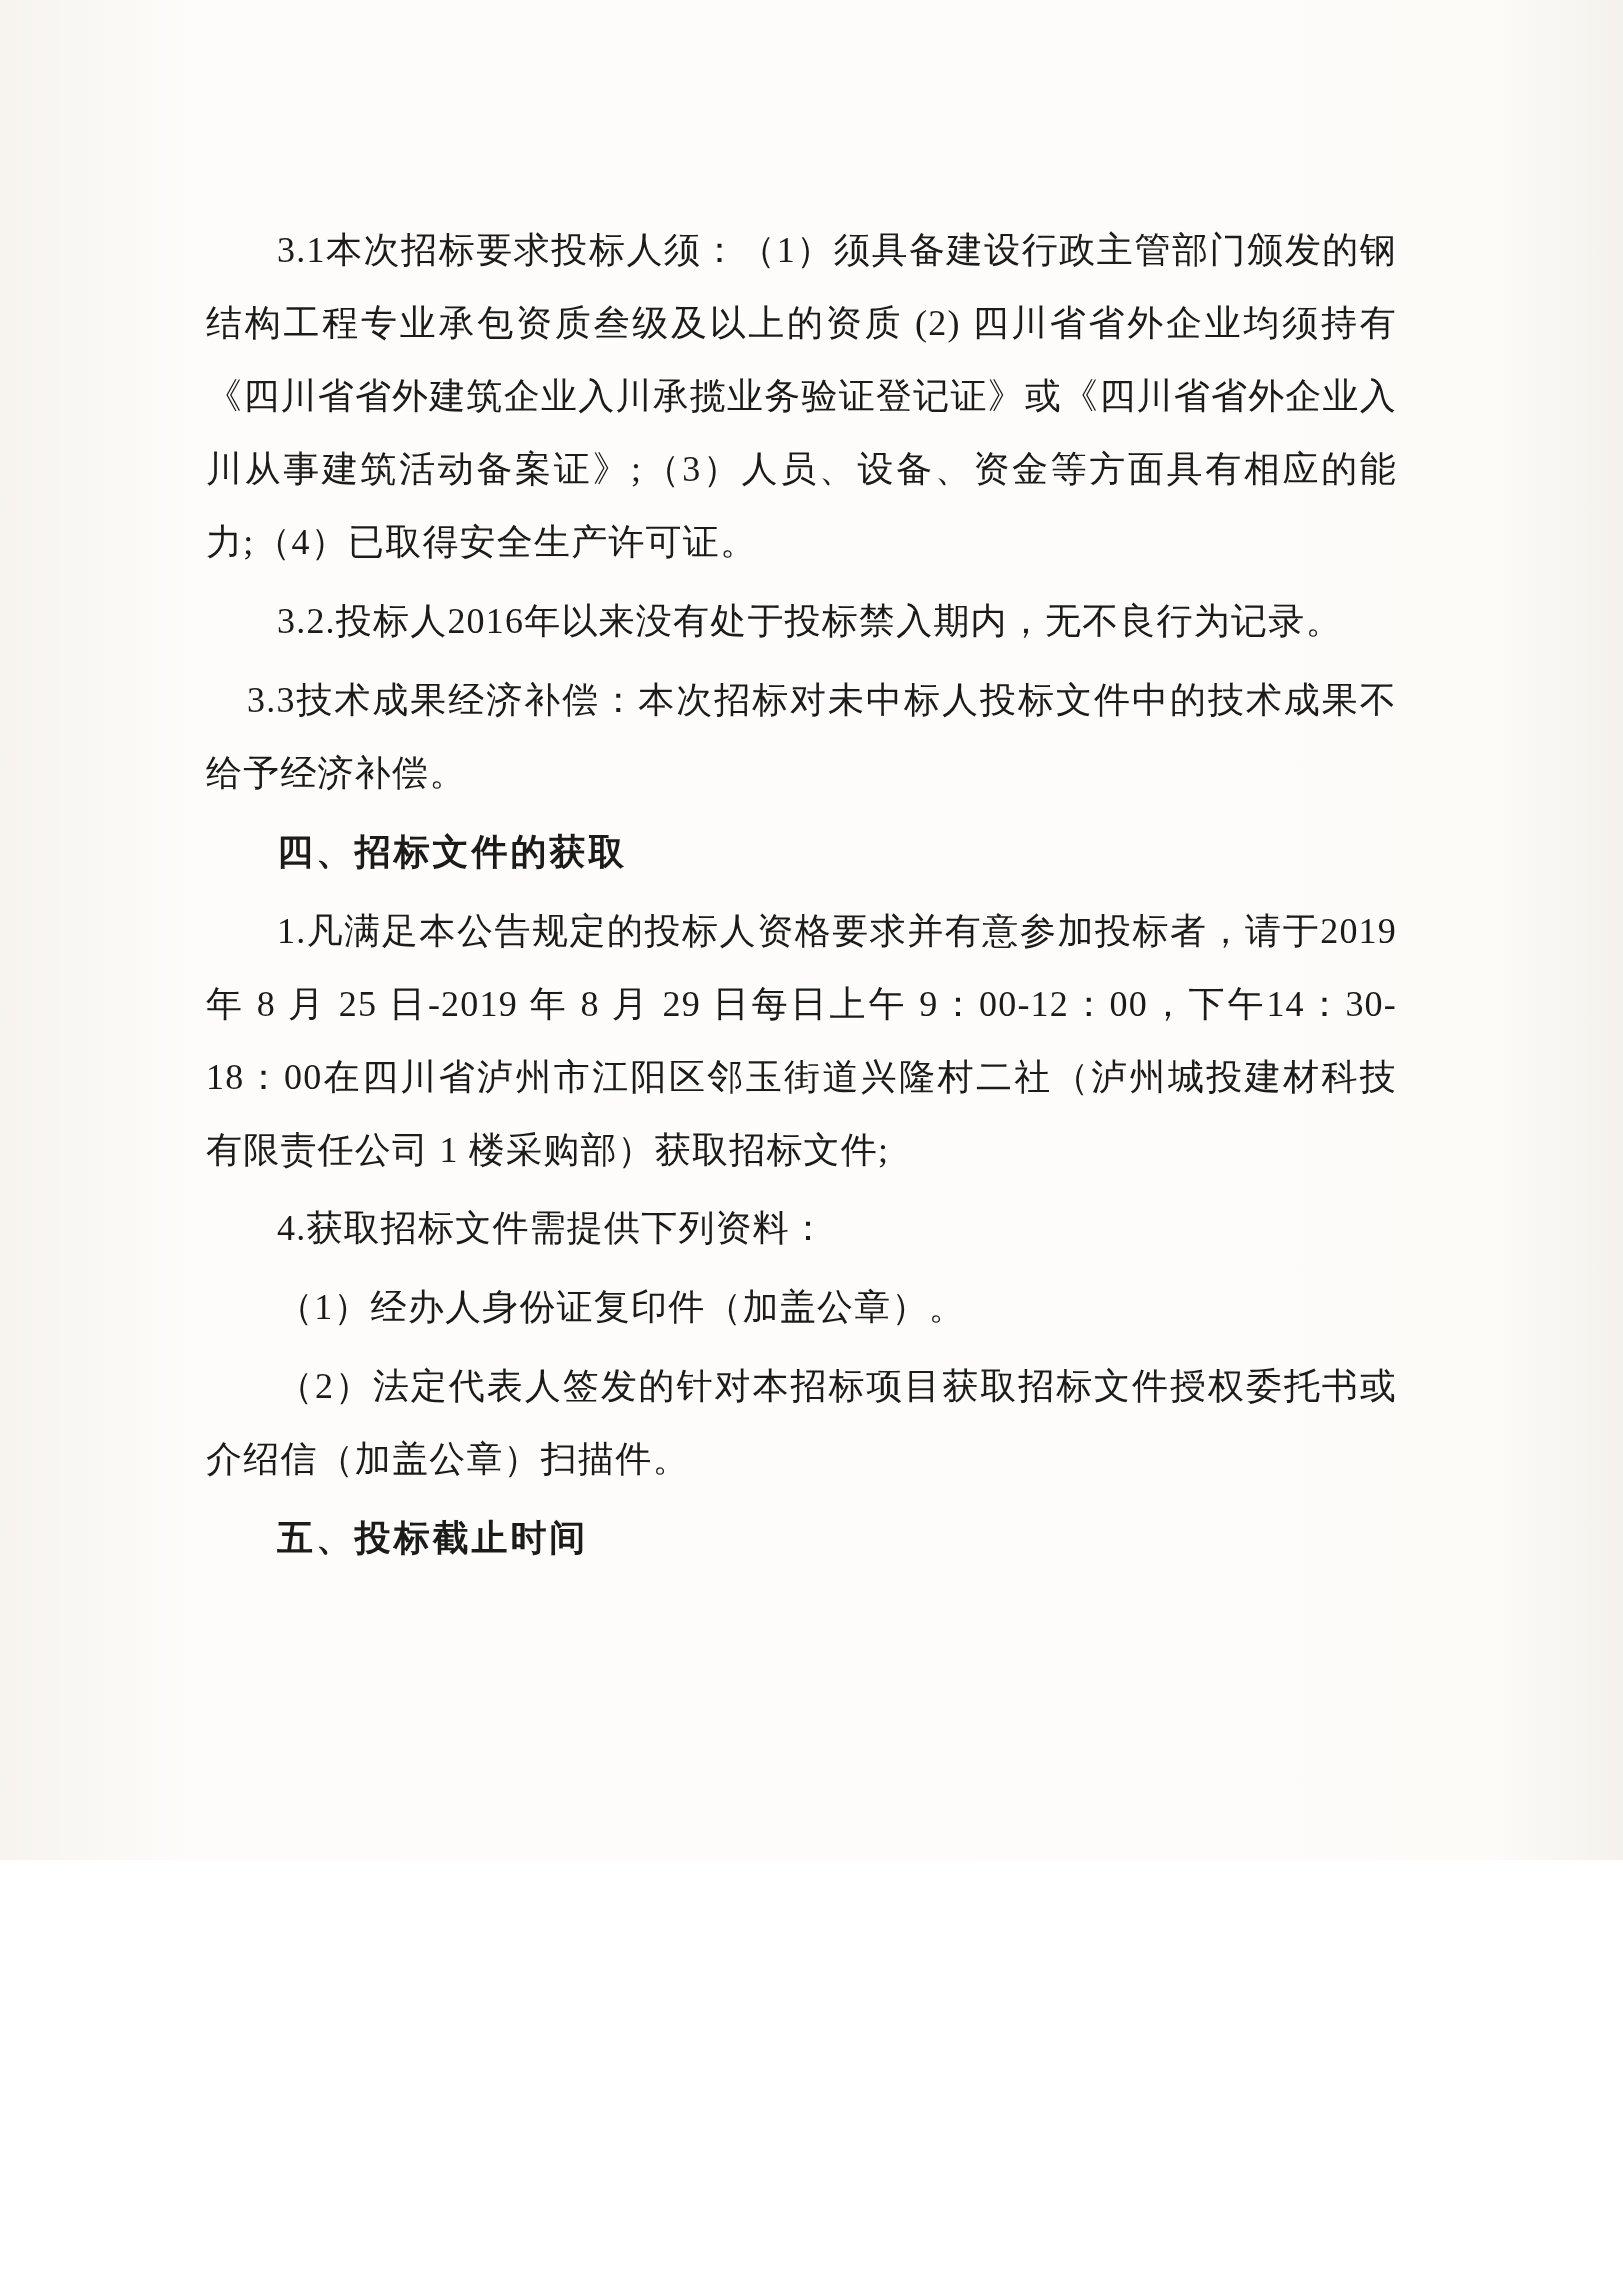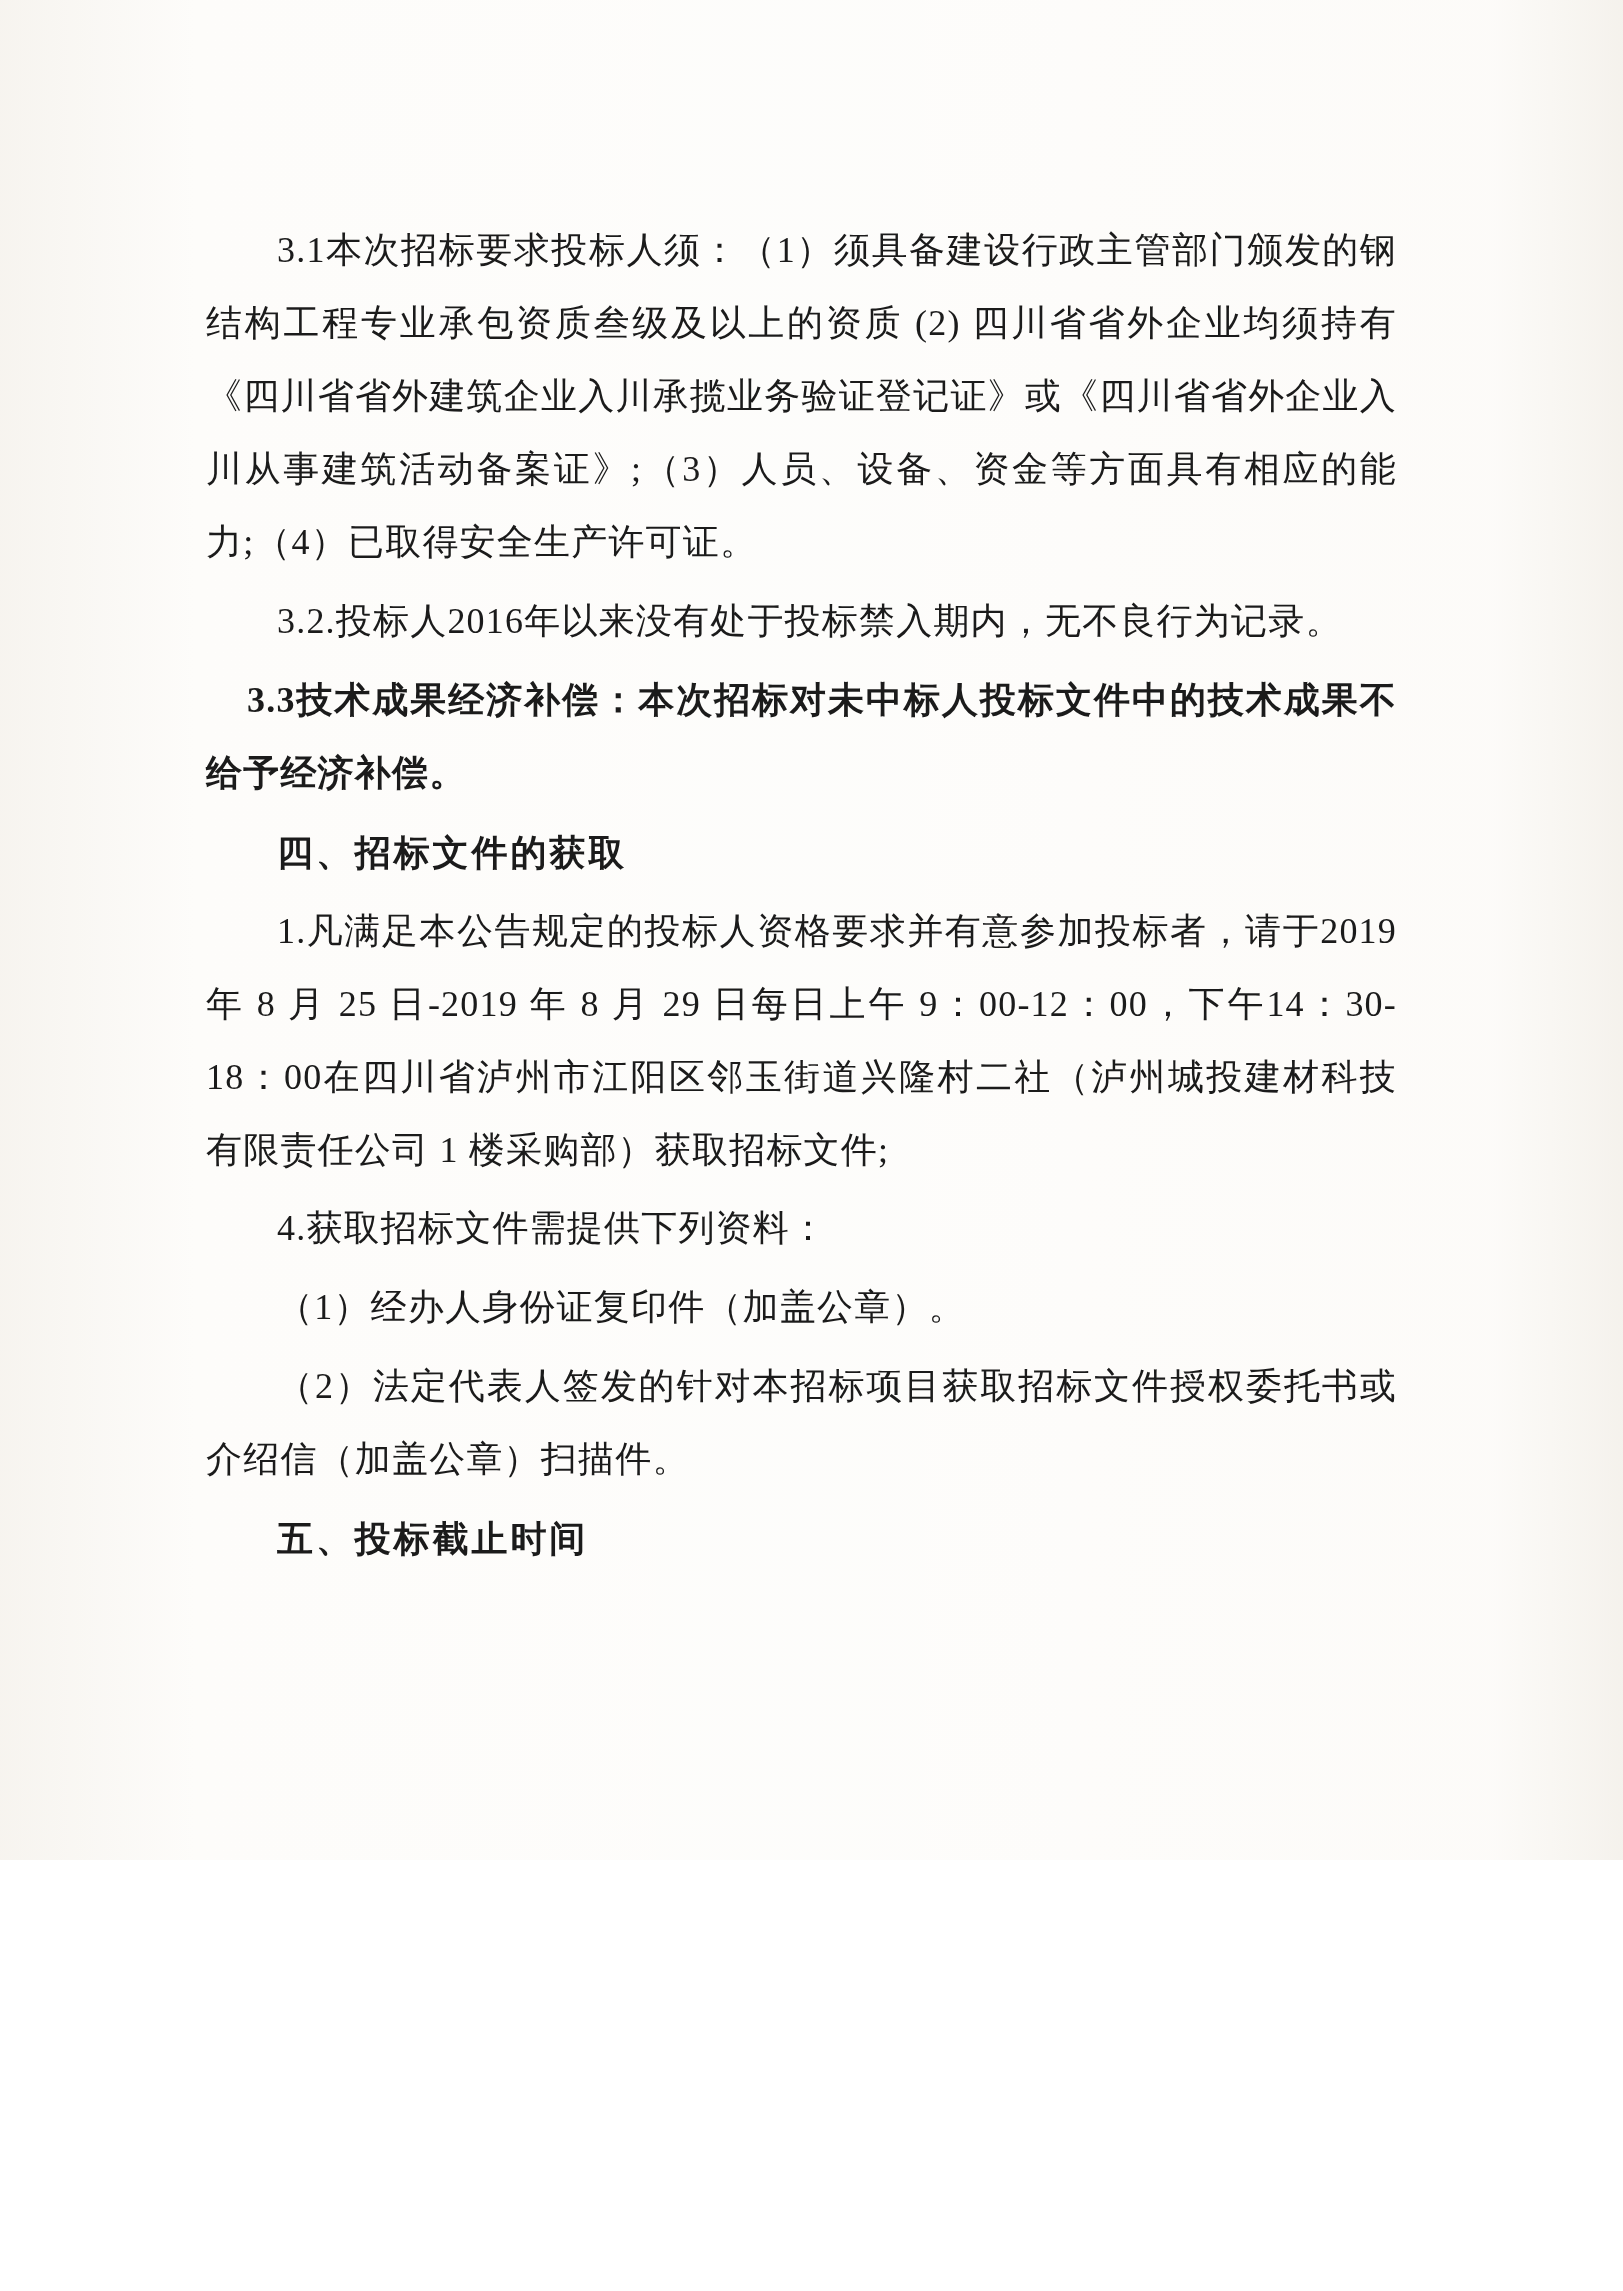--- a/index.html
+++ b/index.html
@@ -40,26 +40,25 @@
     letter-spacing: 0.5px;
     text-align: justify;
     text-justify: inter-ideograph;
     white-space: pre-wrap;
   }
   p.indent {
     text-indent: 71px;
   }
   p.indent-small {
     text-indent: 41px;
-    font-weight: bold;
   }
   p.heading {
     text-indent: 71px;
     font-weight: bold;
-    font-family: Liberation Sans, sans-serif;
+    font-family: Liberation Serif, serif;
     letter-spacing: 2.9px;
   }
   .spaced {
     letter-spacing: 1.2px;
   }
 </style>
 </head>
 <body>
 
 <div class="page">

